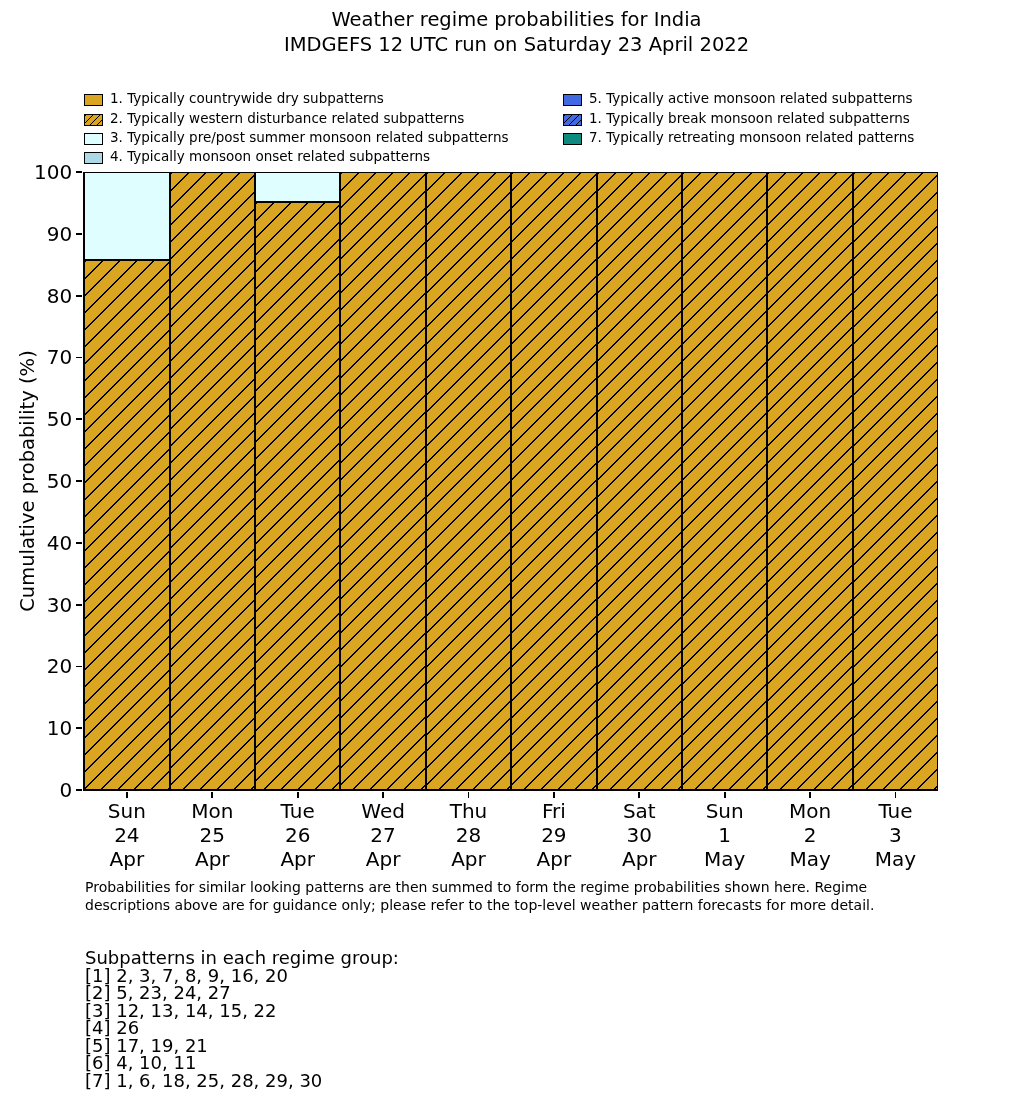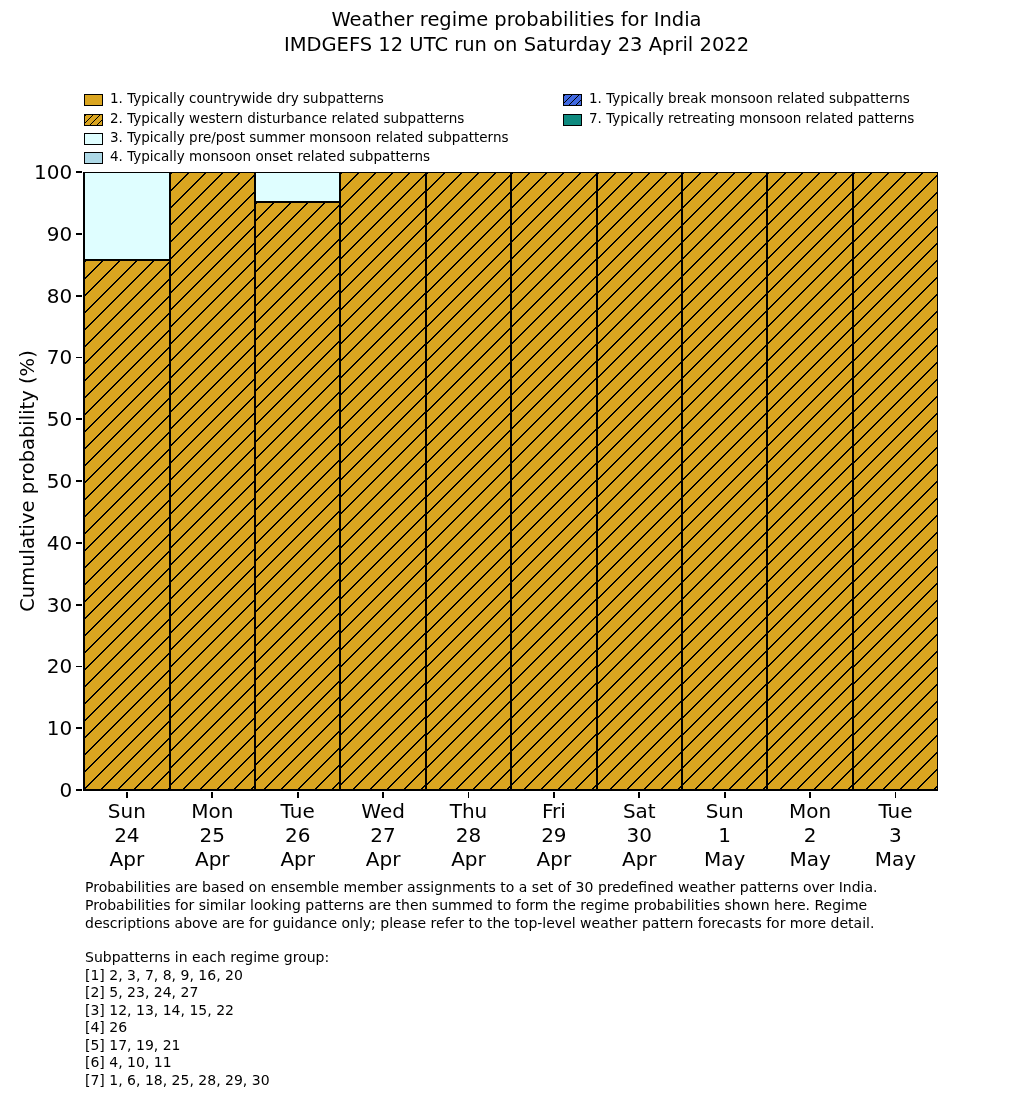--- a/index.html
+++ b/index.html
@@ -19,21 +19,21 @@
   .seg{position:absolute;left:0;width:100%;border:1.5px solid #000;box-sizing:border-box;}
   .seg.hatch{background-image:repeating-linear-gradient(135deg,#000 0,#000 1.4px,transparent 1.4px,transparent 12px);}
   .ytickmark{position:absolute;right:calc(100% + 1.8px);width:6px;height:1.8px;background:#000;}
   .yticklabel{position:absolute;right:calc(100% + 12px);font-size:20px;line-height:20px;white-space:nowrap;}
   .xtickmark{position:absolute;top:calc(100% + 1.8px);width:1.8px;height:6px;background:#000;}
   .xticklabel{position:absolute;top:calc(100% + 9px);transform:translateX(-50%);
               text-align:center;font-size:20px;line-height:24px;white-space:nowrap;}
   .ylabel{position:absolute;left:27px;top:481px;transform:translate(-50%,-50%) rotate(-90deg);
           font-size:19.5px;white-space:nowrap;}
   .footer{position:absolute;left:85px;top:878px;font-size:14px;line-height:18.2px;white-space:nowrap;}
-  .subp{position:absolute;left:85px;top:949px;font-size:14px;line-height:17.5px;white-space:nowrap;}
+  .subp{position:absolute;left:85px;top:949px;font-size:18px;line-height:17.5px;white-space:nowrap;}
 </style>
 </head>
 <body>
 
 <div class="fig">
 
   <div class="title">
     <div>Weather regime probabilities for India</div>
     <div>IMDGEFS 12 UTC run on Saturday 23 April 2022</div>
   </div>
@@ -51,20 +51,24 @@
         <div class="lrow">
           <div class="swatch" style="background-color: rgb(223, 254, 255);"></div>
           <div class="ltxt">3. Typically pre/post summer monsoon related subpatterns</div>
         </div>
         <div class="lrow">
           <div class="swatch" style="background-color: rgb(173, 216, 230);"></div>
           <div class="ltxt">4. Typically monsoon onset related subpatterns</div>
         </div>
       </div>
       <div class="lcol" style="left: 479px;">
+        <div class="lrow">
+          <div class="swatch" style="background-color: rgb(65, 105, 225);"></div>
+          <div class="ltxt">5. Typically active monsoon related subpatterns</div>
+        </div>
         <div class="lrow">
           <div class="swatch hatch" style="background-color: rgb(65, 105, 225);"></div>
           <div class="ltxt">1. Typically break monsoon related subpatterns</div>
         </div>
         <div class="lrow">
           <div class="swatch" style="background-color: rgb(14, 138, 127);"></div>
           <div class="ltxt">7. Typically retreating monsoon related patterns</div>
         </div>
       </div>
     </div>
@@ -182,21 +186,20 @@
       <div class="yticklabel" style="bottom: calc(70% - 10px);">70</div>
       <div class="ytickmark" style="bottom: calc(80% - 0.9px);"></div>
       <div class="yticklabel" style="bottom: calc(80% - 10px);">80</div>
       <div class="ytickmark" style="bottom: calc(90% - 0.9px);"></div>
       <div class="yticklabel" style="bottom: calc(90% - 10px);">90</div>
       <div class="ytickmark" style="bottom: calc(100% - 0.9px);"></div>
       <div class="yticklabel" style="bottom: calc(100% - 10px);">100</div>
     </div>
 
   <div class="footer">
-    <div>Probabilities are based on ensemble member assignments to a set of 30 predefined weather patterns over India.</div>
     <div>Probabilities for similar looking patterns are then summed to form the regime probabilities shown here. Regime</div>
     <div>descriptions above are for guidance only; please refer to the top-level weather pattern forecasts for more detail.</div>
   </div>
 
   <div class="subp">
     <div>Subpatterns in each regime group:</div>
     <div>[1] 2, 3, 7, 8, 9, 16, 20</div>
     <div>[2] 5, 23, 24, 27</div>
     <div>[3] 12, 13, 14, 15, 22</div>
     <div>[4] 26</div>

